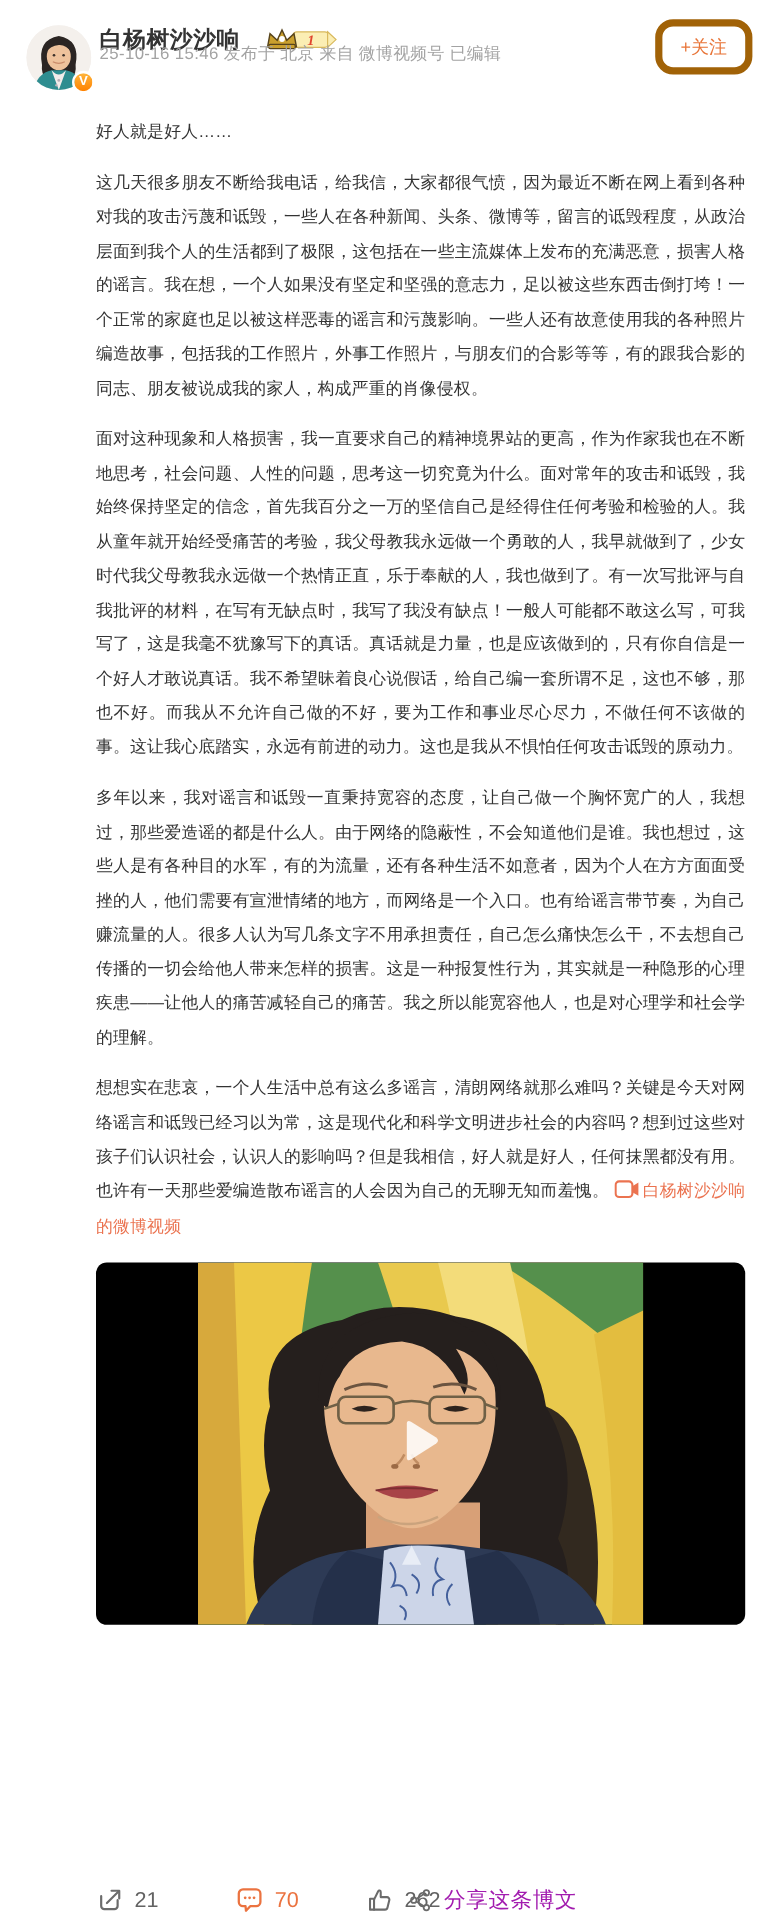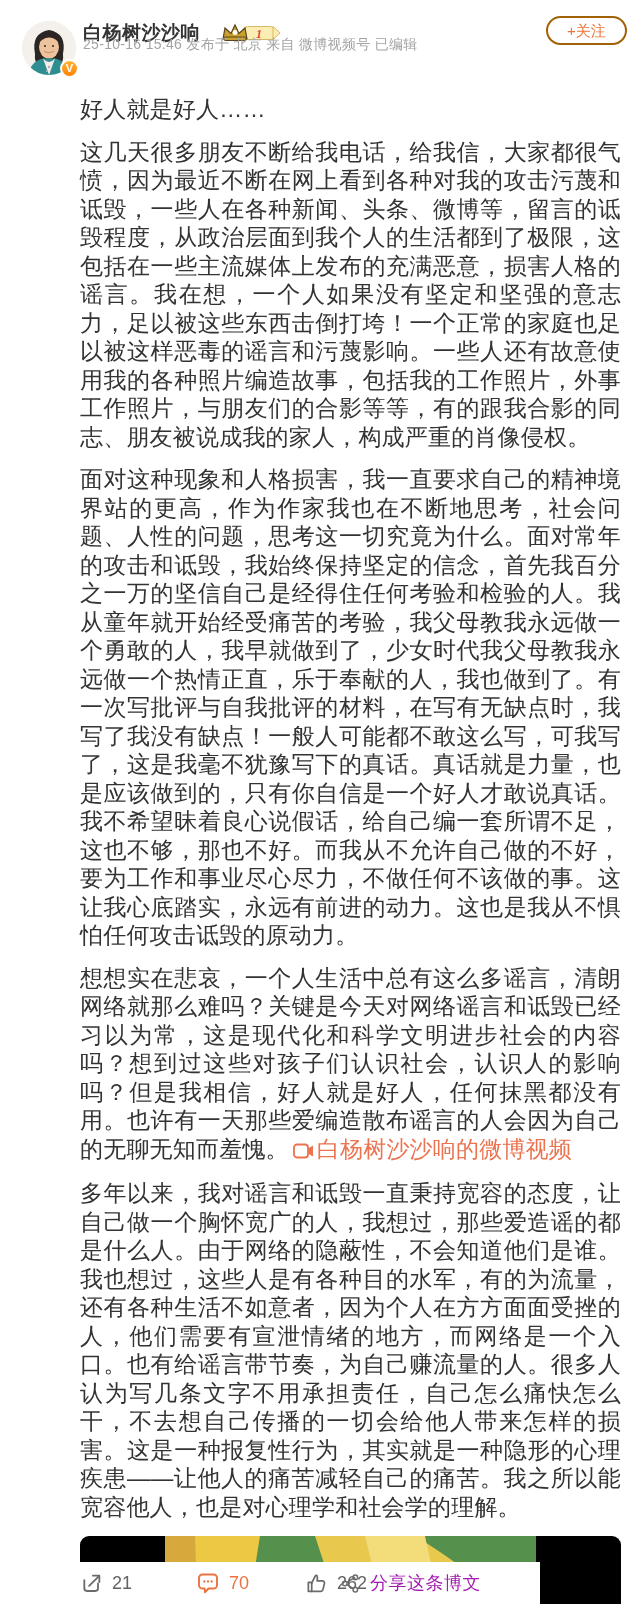--- a/index.html
+++ b/index.html
@@ -14,28 +14,28 @@
   .v-badge {
     position:absolute; right:-3px; bottom:-3px; width:19px; height:19px; border-radius:50%;
     background:linear-gradient(#ffb53c,#ff8200); border:2px solid #fff;
     color:#fff; font-size:11px; font-weight:bold; line-height:15px; text-align:center;
   }
   .name-row { position:absolute; left:83px; top:20px; display:flex; align-items:center; gap:20px; }
   .username { font-size:19px; font-weight:bold; color:#333; letter-spacing:.5px; }
   .vip-badge { display:flex; align-items:center; height:22px; }
   .timestamp { position:absolute; left:83px; top:36px; font-size:14px; color:#a3a3a3; letter-spacing:.3px; }
   .follow-btn {
-    position:absolute; right:9px; top:16px; width:81px; height:29px;
-    border:2px solid #a16207; border-radius:15px; background:#fff;
+    position:absolute; right:9px; top:16px; width:81px; height:46px;
+    border:6px solid #a16207; border-radius:15px; background:#fff;
     color:#e87437; font-size:15px; line-height:25px; cursor:pointer;
   }
   
   .content { position:absolute; left:80px; top:95px; width:541px; }
   .content p {
-    font-size:23px; line-height:28.5px; color:#333; letter-spacing:.2px;
+    font-size:14px; line-height:28.5px; color:#333; letter-spacing:.2px;
     text-align:justify; word-break:break-all; margin-bottom:14px;
   }
   .video-link { color:#eb7350; text-decoration:none; cursor:pointer; white-space:normal; }
   .video-link .cam-icon { display:inline-block; vertical-align:-2px; margin:0 3px 0 4px; }
   
   .video-card {
     position:relative; width:541px; height:302px; margin-top:15px;
     background:#000; border-radius:9px; overflow:hidden; cursor:pointer;
   }
   .video-frame { position:absolute; left:85px; top:0; width:371px; height:302px; }
@@ -88,25 +88,25 @@
 </div>
 
 <div class="timestamp">25-10-16 15:46 发布于 北京 来自 微博视频号 已编辑</div>
 
 <button class="follow-btn">+关注</button>
 
 <div class="content">
   <p>好人就是好人……</p>
   <p>这几天很多朋友不断给我电话，给我信，大家都很气愤，因为最近不断在网上看到各种对我的攻击污蔑和诋毁，一些人在各种新闻、头条、微博等，留言的诋毁程度，从政治层面到我个人的生活都到了极限，这包括在一些主流媒体上发布的充满恶意，损害人格的谣言。我在想，一个人如果没有坚定和坚强的意志力，足以被这些东西击倒打垮！一个正常的家庭也足以被这样恶毒的谣言和污蔑影响。一些人还有故意使用我的各种照片编造故事，包括我的工作照片，外事工作照片，与朋友们的合影等等，有的跟我合影的同志、朋友被说成我的家人，构成严重的肖像侵权。</p>
   <p>面对这种现象和人格损害，我一直要求自己的精神境界站的更高，作为作家我也在不断地思考，社会问题、人性的问题，思考这一切究竟为什么。面对常年的攻击和诋毁，我始终保持坚定的信念，首先我百分之一万的坚信自己是经得住任何考验和检验的人。我从童年就开始经受痛苦的考验，我父母教我永远做一个勇敢的人，我早就做到了，少女时代我父母教我永远做一个热情正直，乐于奉献的人，我也做到了。有一次写批评与自我批评的材料，在写有无缺点时，我写了我没有缺点！一般人可能都不敢这么写，可我写了，这是我毫不犹豫写下的真话。真话就是力量，也是应该做到的，只有你自信是一个好人才敢说真话。我不希望昧着良心说假话，给自己编一套所谓不足，这也不够，那也不好。而我从不允许自己做的不好，要为工作和事业尽心尽力，不做任何不该做的事。这让我心底踏实，永远有前进的动力。这也是我从不惧怕任何攻击诋毁的原动力。</p>
+  <p>多年以来，我对谣言和诋毁一直秉持宽容的态度，让自己做一个胸怀宽广的人，我想过，那些爱造谣的都是什么人。由于网络的隐蔽性，不会知道他们是谁。我也想过，这些人是有各种目的水军，有的为流量，还有各种生活不如意者，因为个人在方方面面受挫的人，他们需要有宣泄情绪的地方，而网络是一个入口。也有给谣言带节奏，为自己赚流量的人。很多人认为写几条文字不用承担责任，自己怎么痛快怎么干，不去想自己传播的一切会给他人带来怎样的损害。这是一种报复性行为，其实就是一种隐形的心理疾患——让他人的痛苦减轻自己的痛苦。我之所以能宽容他人，也是对心理学和社会学的理解。</p>
   <p><span>想想实在悲哀，一个人生活中总有这么多谣言，清朗网络就那么难吗？关键是今天对网络谣言和诋毁已经习以为常，这是现代化和科学文明进步社会的内容吗？想到过这些对孩子们认识社会，认识人的影响吗？但是我相信，好人就是好人，任何抹黑都没有用。也许有一天那些爱编造散布谣言的人会因为自己的无聊无知而羞愧。</span><a class="video-link"><span class="cam-icon"><svg width="21" height="16" viewBox="0 0 21 16">
             <rect x="1" y="1.5" width="14" height="13" rx="3" fill="none" stroke="#eb7350" stroke-width="1.8"></rect>
             <path d="M15 5.5 L20 2.5 V13.5 L15 10.5 Z" fill="#eb7350"></path>
           </svg></span><span>白杨树沙沙响的微博视频</span></a></p>
-  <p>多年以来，我对谣言和诋毁一直秉持宽容的态度，让自己做一个胸怀宽广的人，我想过，那些爱造谣的都是什么人。由于网络的隐蔽性，不会知道他们是谁。我也想过，这些人是有各种目的水军，有的为流量，还有各种生活不如意者，因为个人在方方面面受挫的人，他们需要有宣泄情绪的地方，而网络是一个入口。也有给谣言带节奏，为自己赚流量的人。很多人认为写几条文字不用承担责任，自己怎么痛快怎么干，不去想自己传播的一切会给他人带来怎样的损害。这是一种报复性行为，其实就是一种隐形的心理疾患——让他人的痛苦减轻自己的痛苦。我之所以能宽容他人，也是对心理学和社会学的理解。</p>
 
   <div class="video-card">
     <svg class="video-frame" viewBox="0 0 371 302">
 
       <rect width="371" height="302" fill="#55904c"></rect>
       <path d="M0 0 H80 L60 302 H0 Z" fill="#d7a93c"></path>
       <path d="M30 0 H95 Q70 150 78 302 H40 Z" fill="#ecc845"></path>
       <path d="M150 0 H371 V302 H240 Q190 120 150 0 Z" fill="#e9c94d"></path>
       <path d="M250 0 H371 V90 Q300 30 250 0 Z" fill="#55904c"></path>
       <path d="M200 0 H260 Q290 130 300 302 H250 Q230 120 200 0 Z" fill="#f3dc7a"></path>

